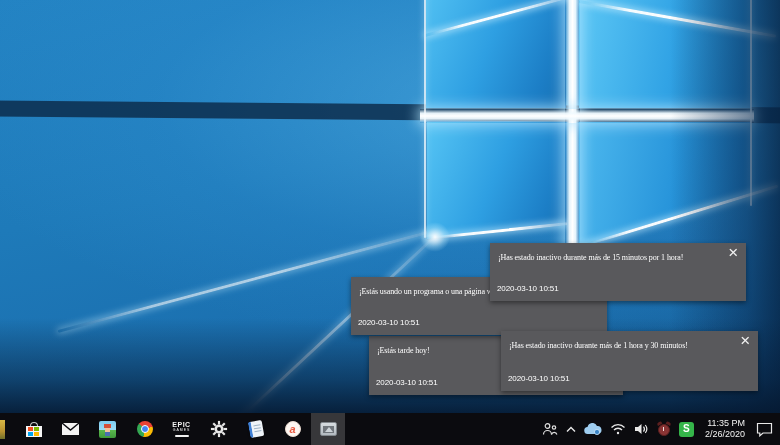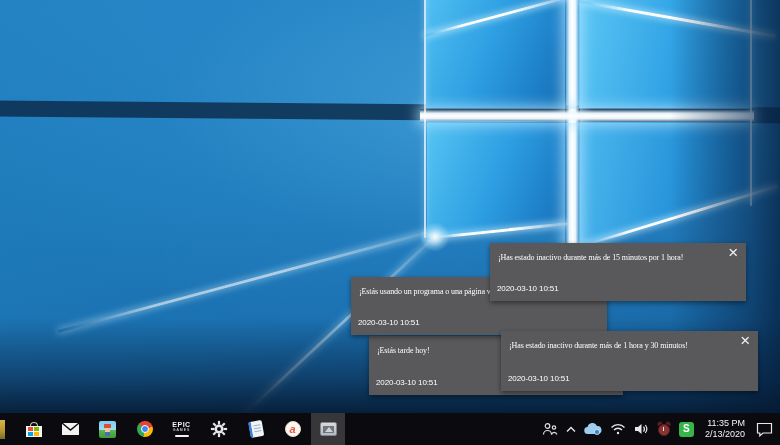--- a/index.html
+++ b/index.html
@@ -305,21 +305,21 @@
             <span class="bell-r"></span>
           <span class="face"></span>
             <span class="hand"></span>
         </div>
       </div>
       <div class="tray-item">
         <div class="ic-share">S</div>
       </div>
       <div class="tb-clock">
         <div>11:35 PM</div>
-        <div>2/13/2020</div>
+        <div>2/26/2020</div>
       </div>
       <div class="tray-item">
         <svg width="17" height="15" viewBox="0 0 17 15" fill="none" stroke="#e8e8e8" stroke-width="1.2">
           <path d="M1.5,1.5 h14 v9.5 h-8.5 l-3.2,2.8 v-2.8 h-2.3 z"></path>
         </svg>
       </div>
     </div>
   </div>
 </div>
 

